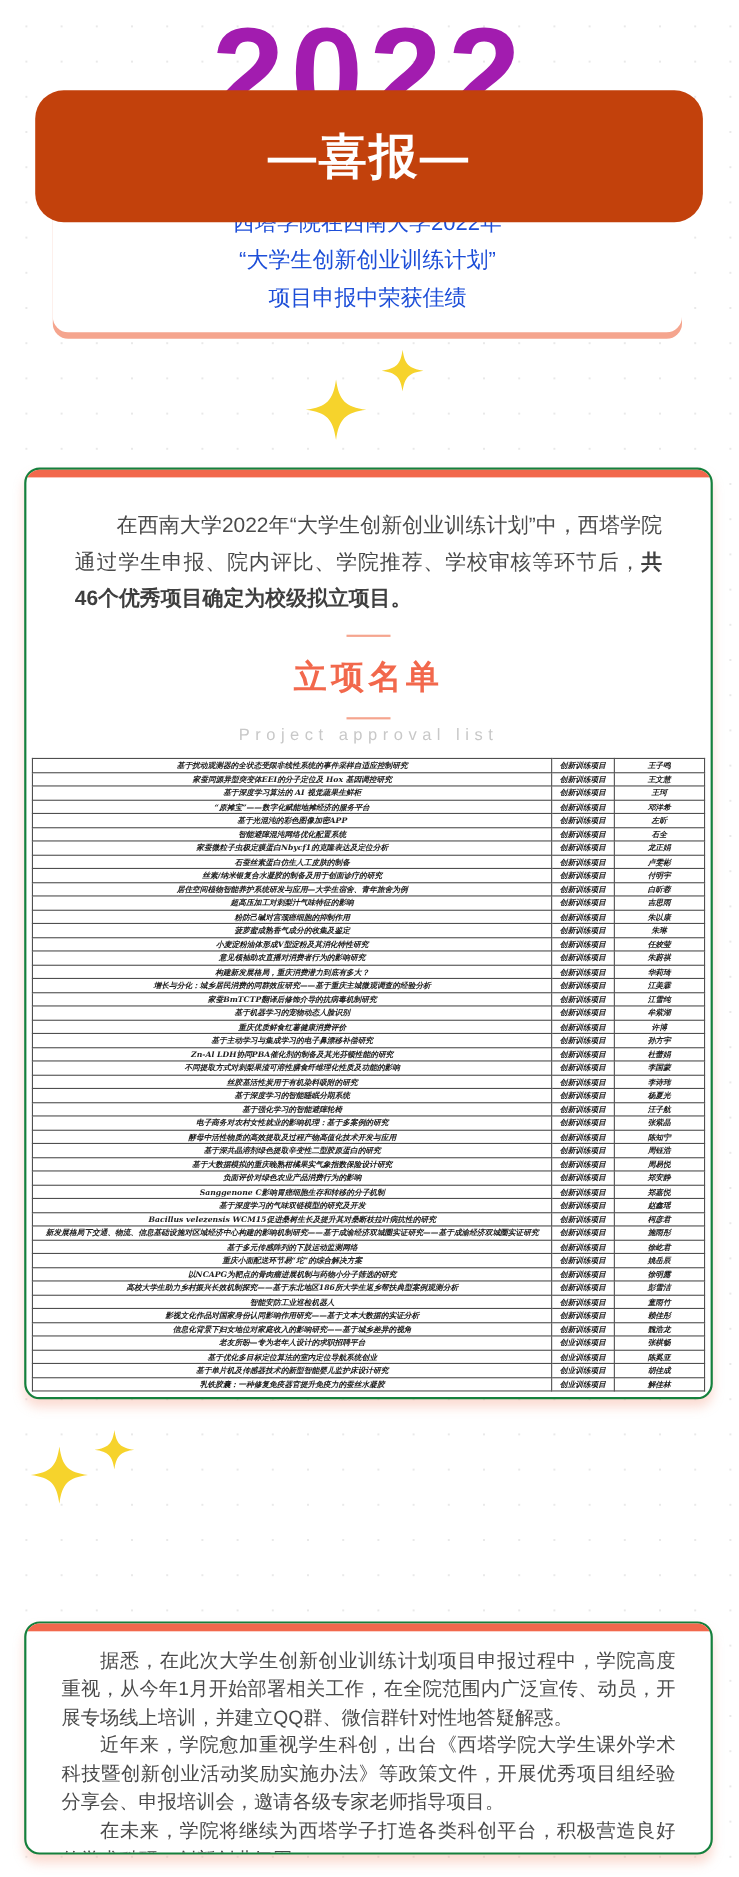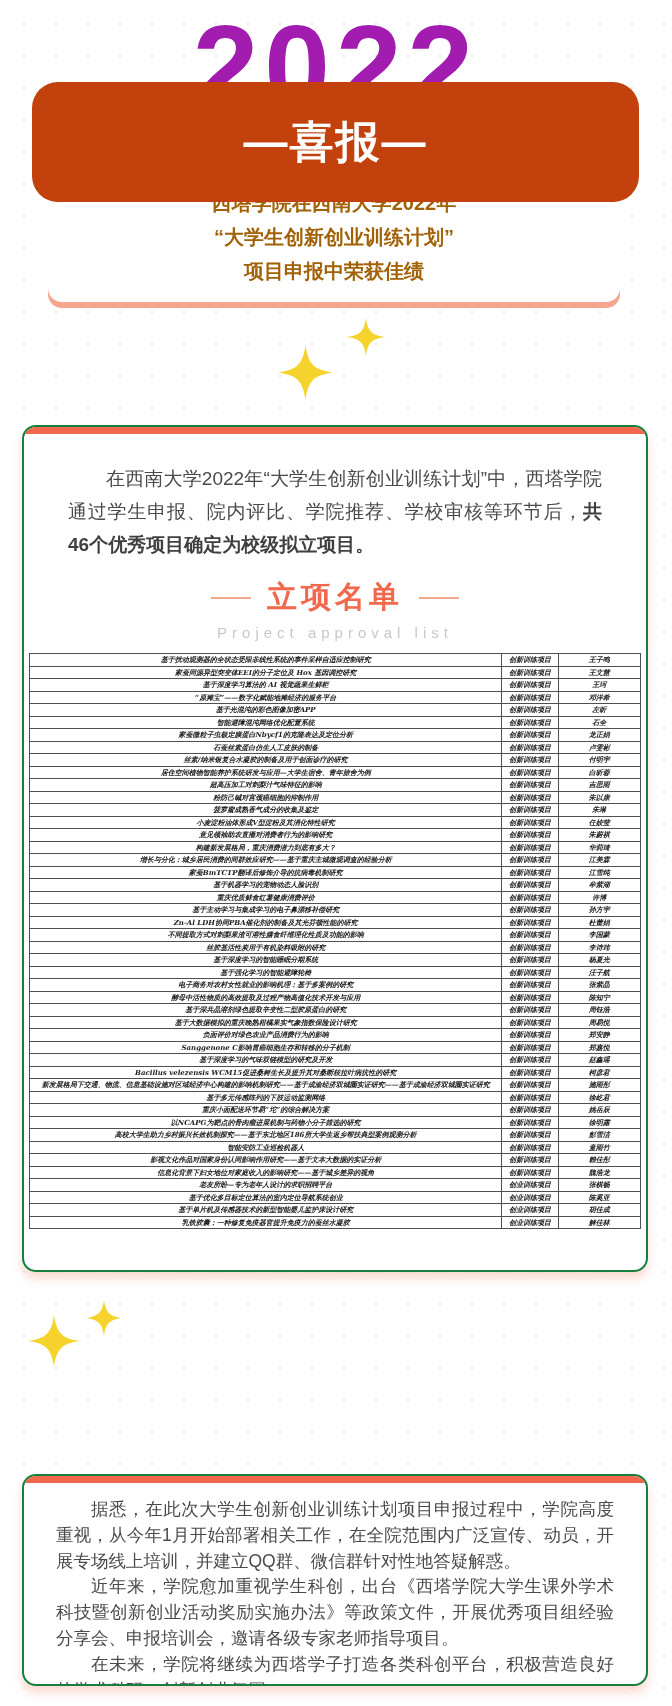--- a/index.html
+++ b/index.html
@@ -29,21 +29,21 @@
   }
   
   .title-card {
     position:absolute; left:48px; top:150px; width:572px; height:152px;
     background:#ffffff; border-radius:14px; z-index:2;
     box-shadow:0 6px 0 0 #f5a58e;
     display:flex; flex-direction:column; justify-content:flex-end;
     align-items:center; padding-bottom:14px;
   }
   .title-card .tline {
-    font-size:20px; font-weight:bold; color:#a16207;
+    font-size:20px; font-weight:normal; color:#1d4ed8;
     line-height:34px; 
   }
   
   .sparkle { position:absolute; z-index:4; }
   .sp-a-big   { left:278px; top:345px; width:55px; height:55px; }
   .sp-a-small { left:347px; top:318px; width:38px; height:38px; }
   .sp-b-big   { left:86px;  top:1300px; width:36px; height:36px; }
   .sp-b-small { left:28px;  top:1315px; width:52px; height:52px; }
   .sparkle svg { width:100%; height:100%; display:block; }
   
@@ -60,21 +60,21 @@
   .main-card { top:425px; height:847px; }
   .footer-card { top:1474px; height:212px; }
   
   .intro {
     margin:28px 44px 0 44px; font-size:19px; line-height:33px;
     color:#4a4a4a; text-indent:2em; text-align:justify;
   }
   .intro .bold { font-weight:bold; color:#3f3f3f; }
   
   .sec-head {
-    margin-top:16px; display:flex; align-items:center; justify-content:center; gap:16px;
+    margin-top:16px; display:flex; align-items:center; justify-content:center; gap:16px;flex-direction:column;
   }
   .sec-head .dash { width:40px; height:2px; background:#f5a58e; }
   .sec-head .sec-title { color:#f2684c; font-size:30px; font-weight:bold; letter-spacing:4px; }
   .sec-sub {
     margin-top:6px; text-align:center; color:#c8c8c8;
     font-size:15px; letter-spacing:5px;
   }
   
   .tbl-wrap { margin:12px 5px 0 5px;font-weight:bold; }
   table.list {

